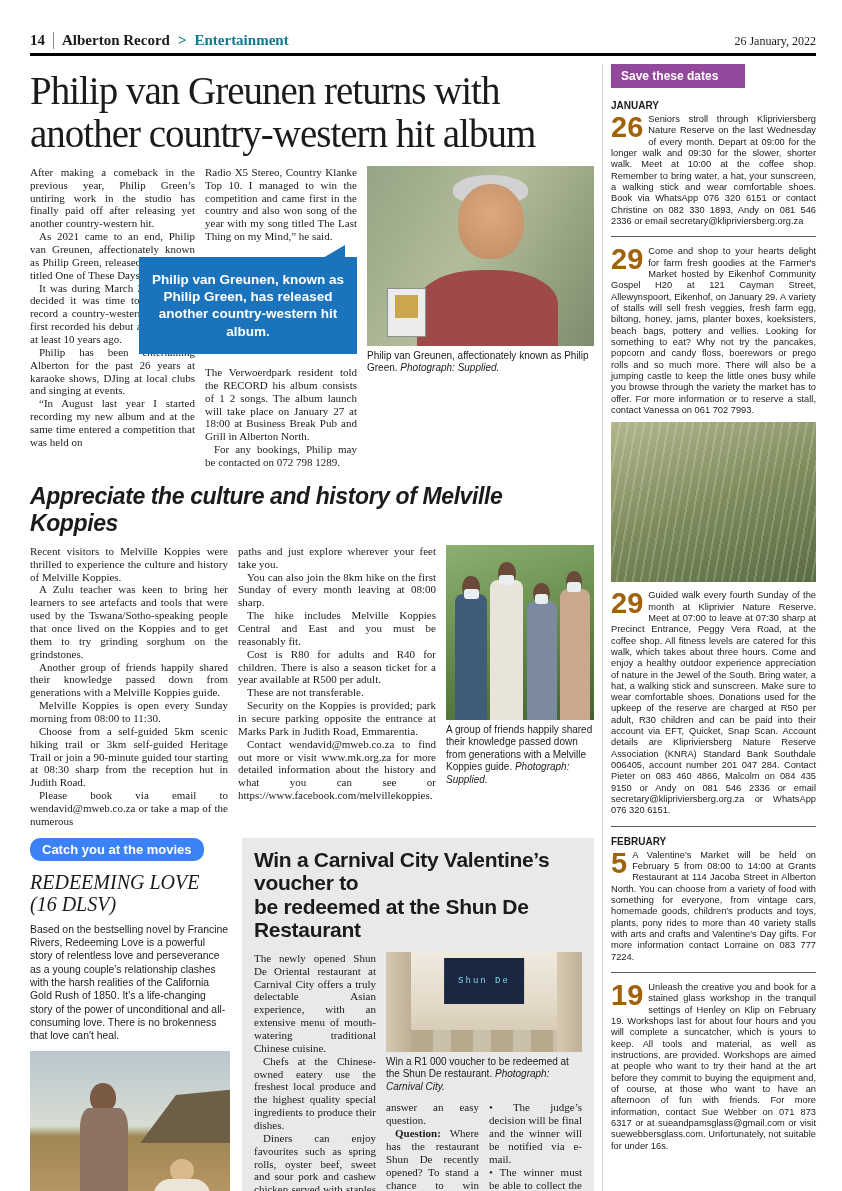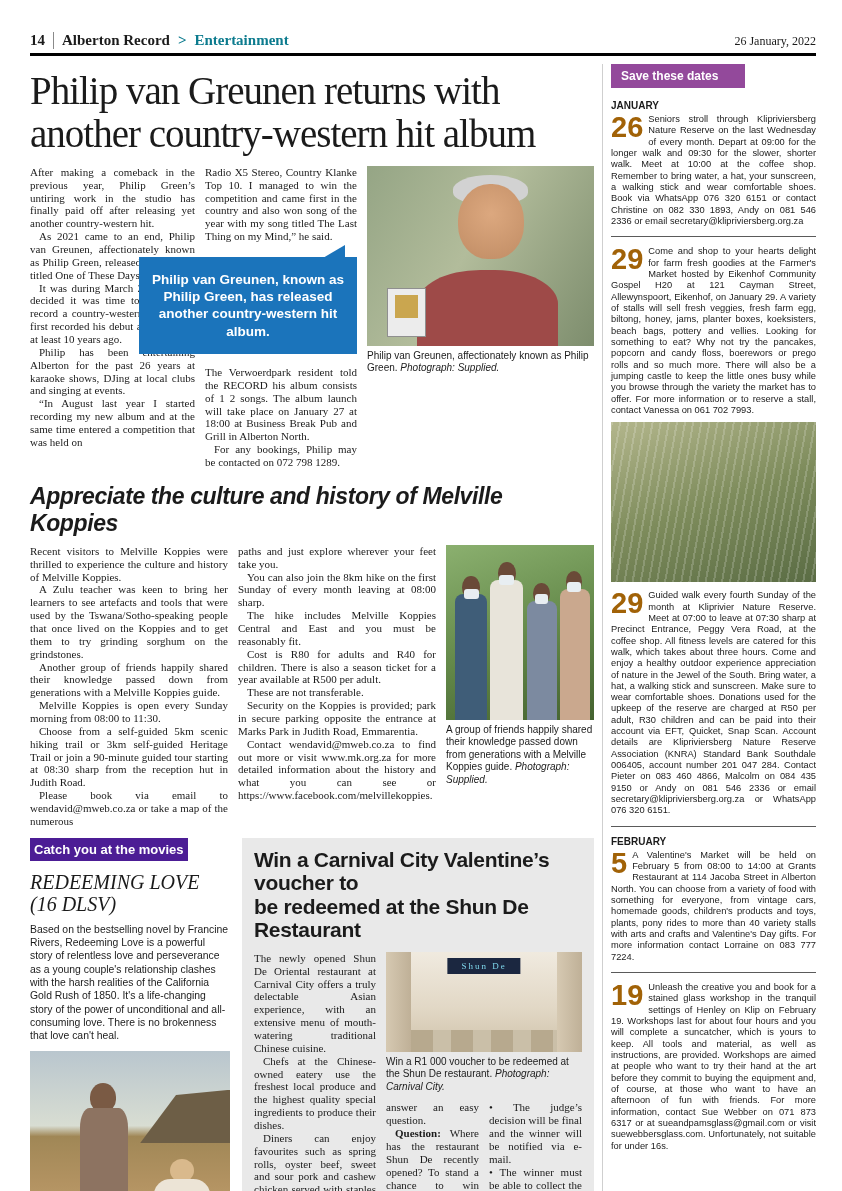--- a/index.html
+++ b/index.html
@@ -57,41 +57,41 @@
   .a2c1, .a2c2 { width:198px; flex:none; }
   .a2photo { flex:1; min-width:0; }
   .melville-photo { height:175px; background:linear-gradient(160deg,#8bb06f 0%,#628748 55%,#44622f 100%); }
   .mp-person { position:absolute; bottom:0; border-radius:8px 8px 0 0; }
   .mp-head { position:absolute; border-radius:50%; background:#6a4a38; }
   .mp-mask { position:absolute; background:#e8eef2; border-radius:3px; }
 
   
   .bottom-row { display:flex; gap:12px; margin-top:10px; }
   .movies-col { width:200px; flex:none; }
-  .movies-banner { display:inline-block; background:#4c1d95; color:#fff;
-    font-family:"Liberation Sans", sans-serif; font-weight:bold; font-size:13px; padding:4px 4px; }
+  .movies-banner { display:inline-block; background:#3b82f6; color:#fff;
+    font-family:"Liberation Sans", sans-serif; font-weight:bold; font-size:13px; padding:4px 12px;border-radius:10px; }
   .movie-title { font-style:italic; font-size:20px; line-height:1.1; font-weight:400; margin:10px 0 8px; }
   .movie-review { font-family:"Liberation Sans", sans-serif; font-size:10.4px; line-height:1.28; margin:0; }
   .movie-photo { height:178px; margin-top:8px;
     background:linear-gradient(#b9c6ce 0%, #d8ddd2 42%, #a08756 48%, #b39362 75%, #c2a470 100%); }
   .mv-mountain { position:absolute; right:0; top:22%; width:45%; height:30%; background:#6d5e46; clip-path:polygon(0 100%,40% 10%,100% 0,100% 100%); }
   .mv-man-head { position:absolute; left:30%; top:18%; width:13%; height:16%; background:#7a5a44; border-radius:50% 50% 40% 40%; }
   .mv-man-body { position:absolute; left:25%; top:32%; width:24%; height:55%; background:#8d7361; border-radius:20% 20% 0 0; }
   .mv-woman-head { position:absolute; right:18%; bottom:26%; width:12%; height:13%; background:#d9b98c; border-radius:50%; }
   .mv-woman-body { position:absolute; right:10%; bottom:0; width:28%; height:28%; background:#ece4d6; border-radius:30% 30% 0 0; }
 
   .shunde-box { flex:1; min-width:0; background:#e9e9e9; padding:10px 12px 12px; }
   .sd-title { font-family:"Liberation Sans", sans-serif; font-weight:bold; font-size:21px;
     line-height:1.12; letter-spacing:-0.3px; margin:0 0 10px; }
   .sd-body { display:flex; gap:10px; }
   .sd-c1 { width:122px; flex:none; }
   .sd-right { flex:1; min-width:0; }
   .sd-photo { height:100px; background:linear-gradient(#f0eadf 0%, #e2d8c6 55%, #cfc2aa 100%); }
   .sd-sign { position:absolute; top:6px; left:50%; transform:translateX(-50%); background:#1b2740;
-    color:#7fd8ec; font-family:Liberation Serif, serif; font-size:9px; letter-spacing:2px; padding:3px 14px; white-space:nowrap; }
+    color:#7fd8ec; font-family:Liberation Mono, monospace; font-size:9px; letter-spacing:2px; padding:18px 14px; white-space:nowrap; }
   .sd-col-l, .sd-col-r { position:absolute; top:0; width:13%; height:100%; background:linear-gradient(90deg,#d6c9b2,#bfb097); }
   .sd-col-l { left:0; } .sd-col-r { right:0; }
   .sd-tables { position:absolute; bottom:0; left:13%; right:13%; height:22%;
     background:repeating-linear-gradient(90deg,#b7a98e 0 22px, #cabfa8 22px 40px); }
   .sd-caption { font-family:"Liberation Sans", sans-serif; font-size:10px; line-height:1.25; margin:4px 0 8px; }
   .sd-cols { display:flex; gap:10px; }
   .sd-c2, .sd-c3 { flex:1; min-width:0; }
   .shunde-box .bodytext p { font-size:11px; }
 
   

